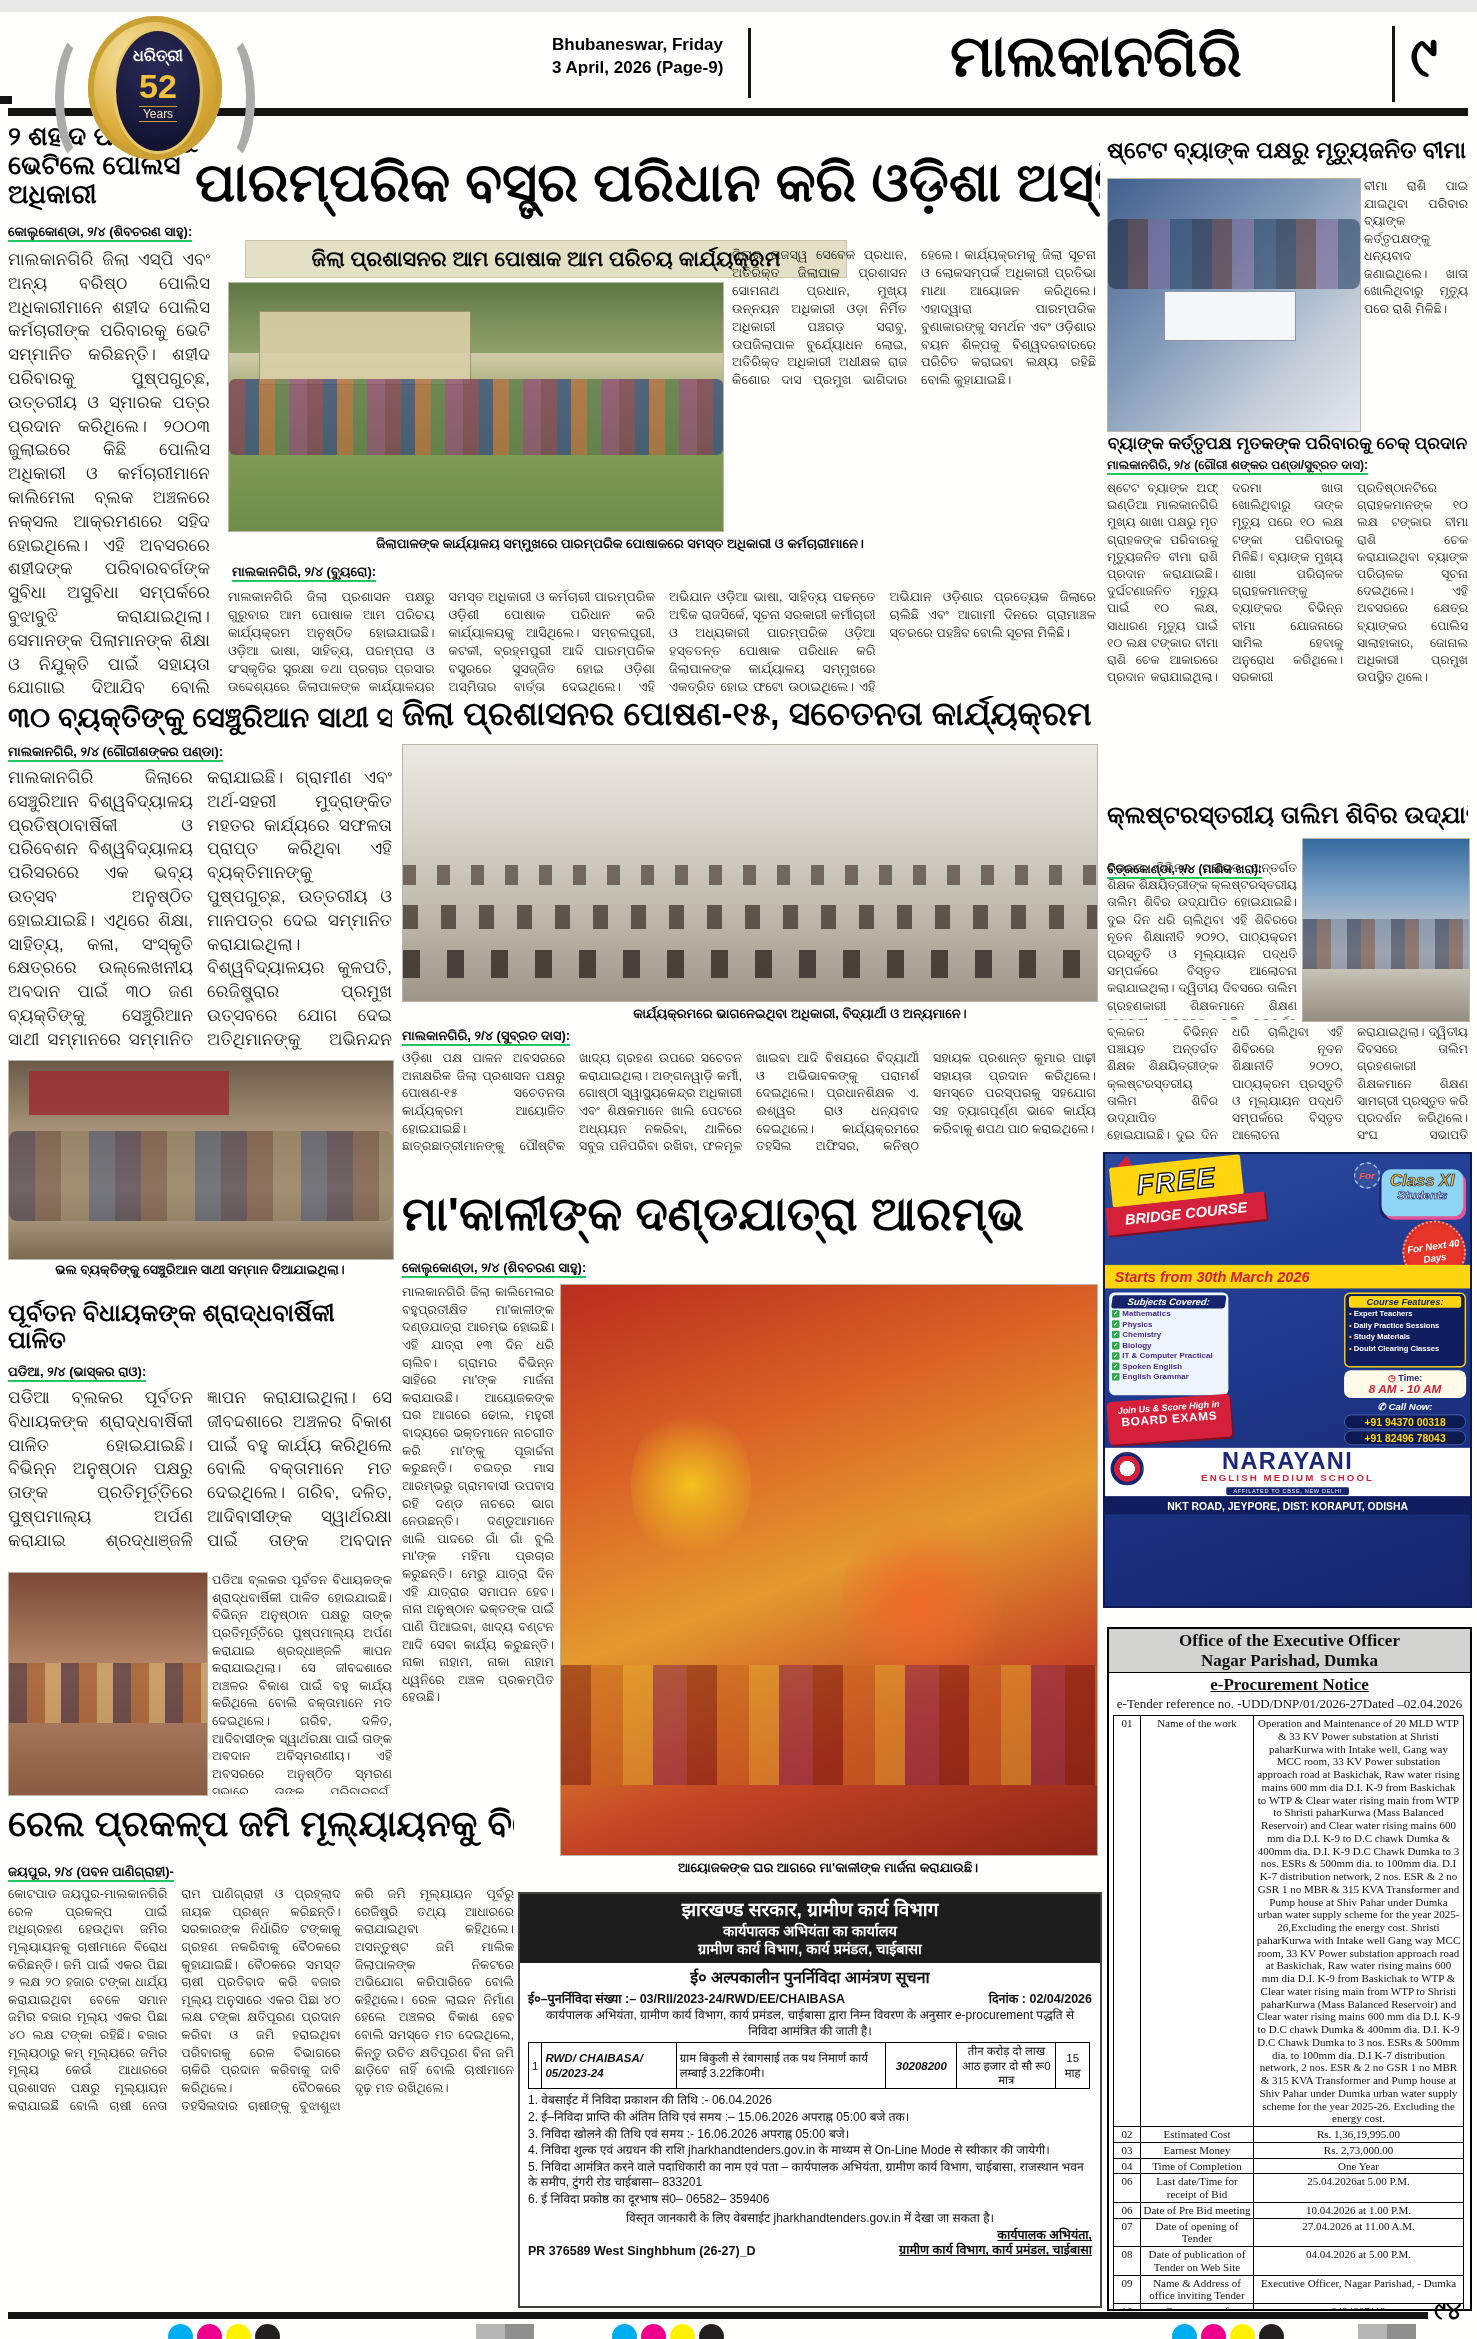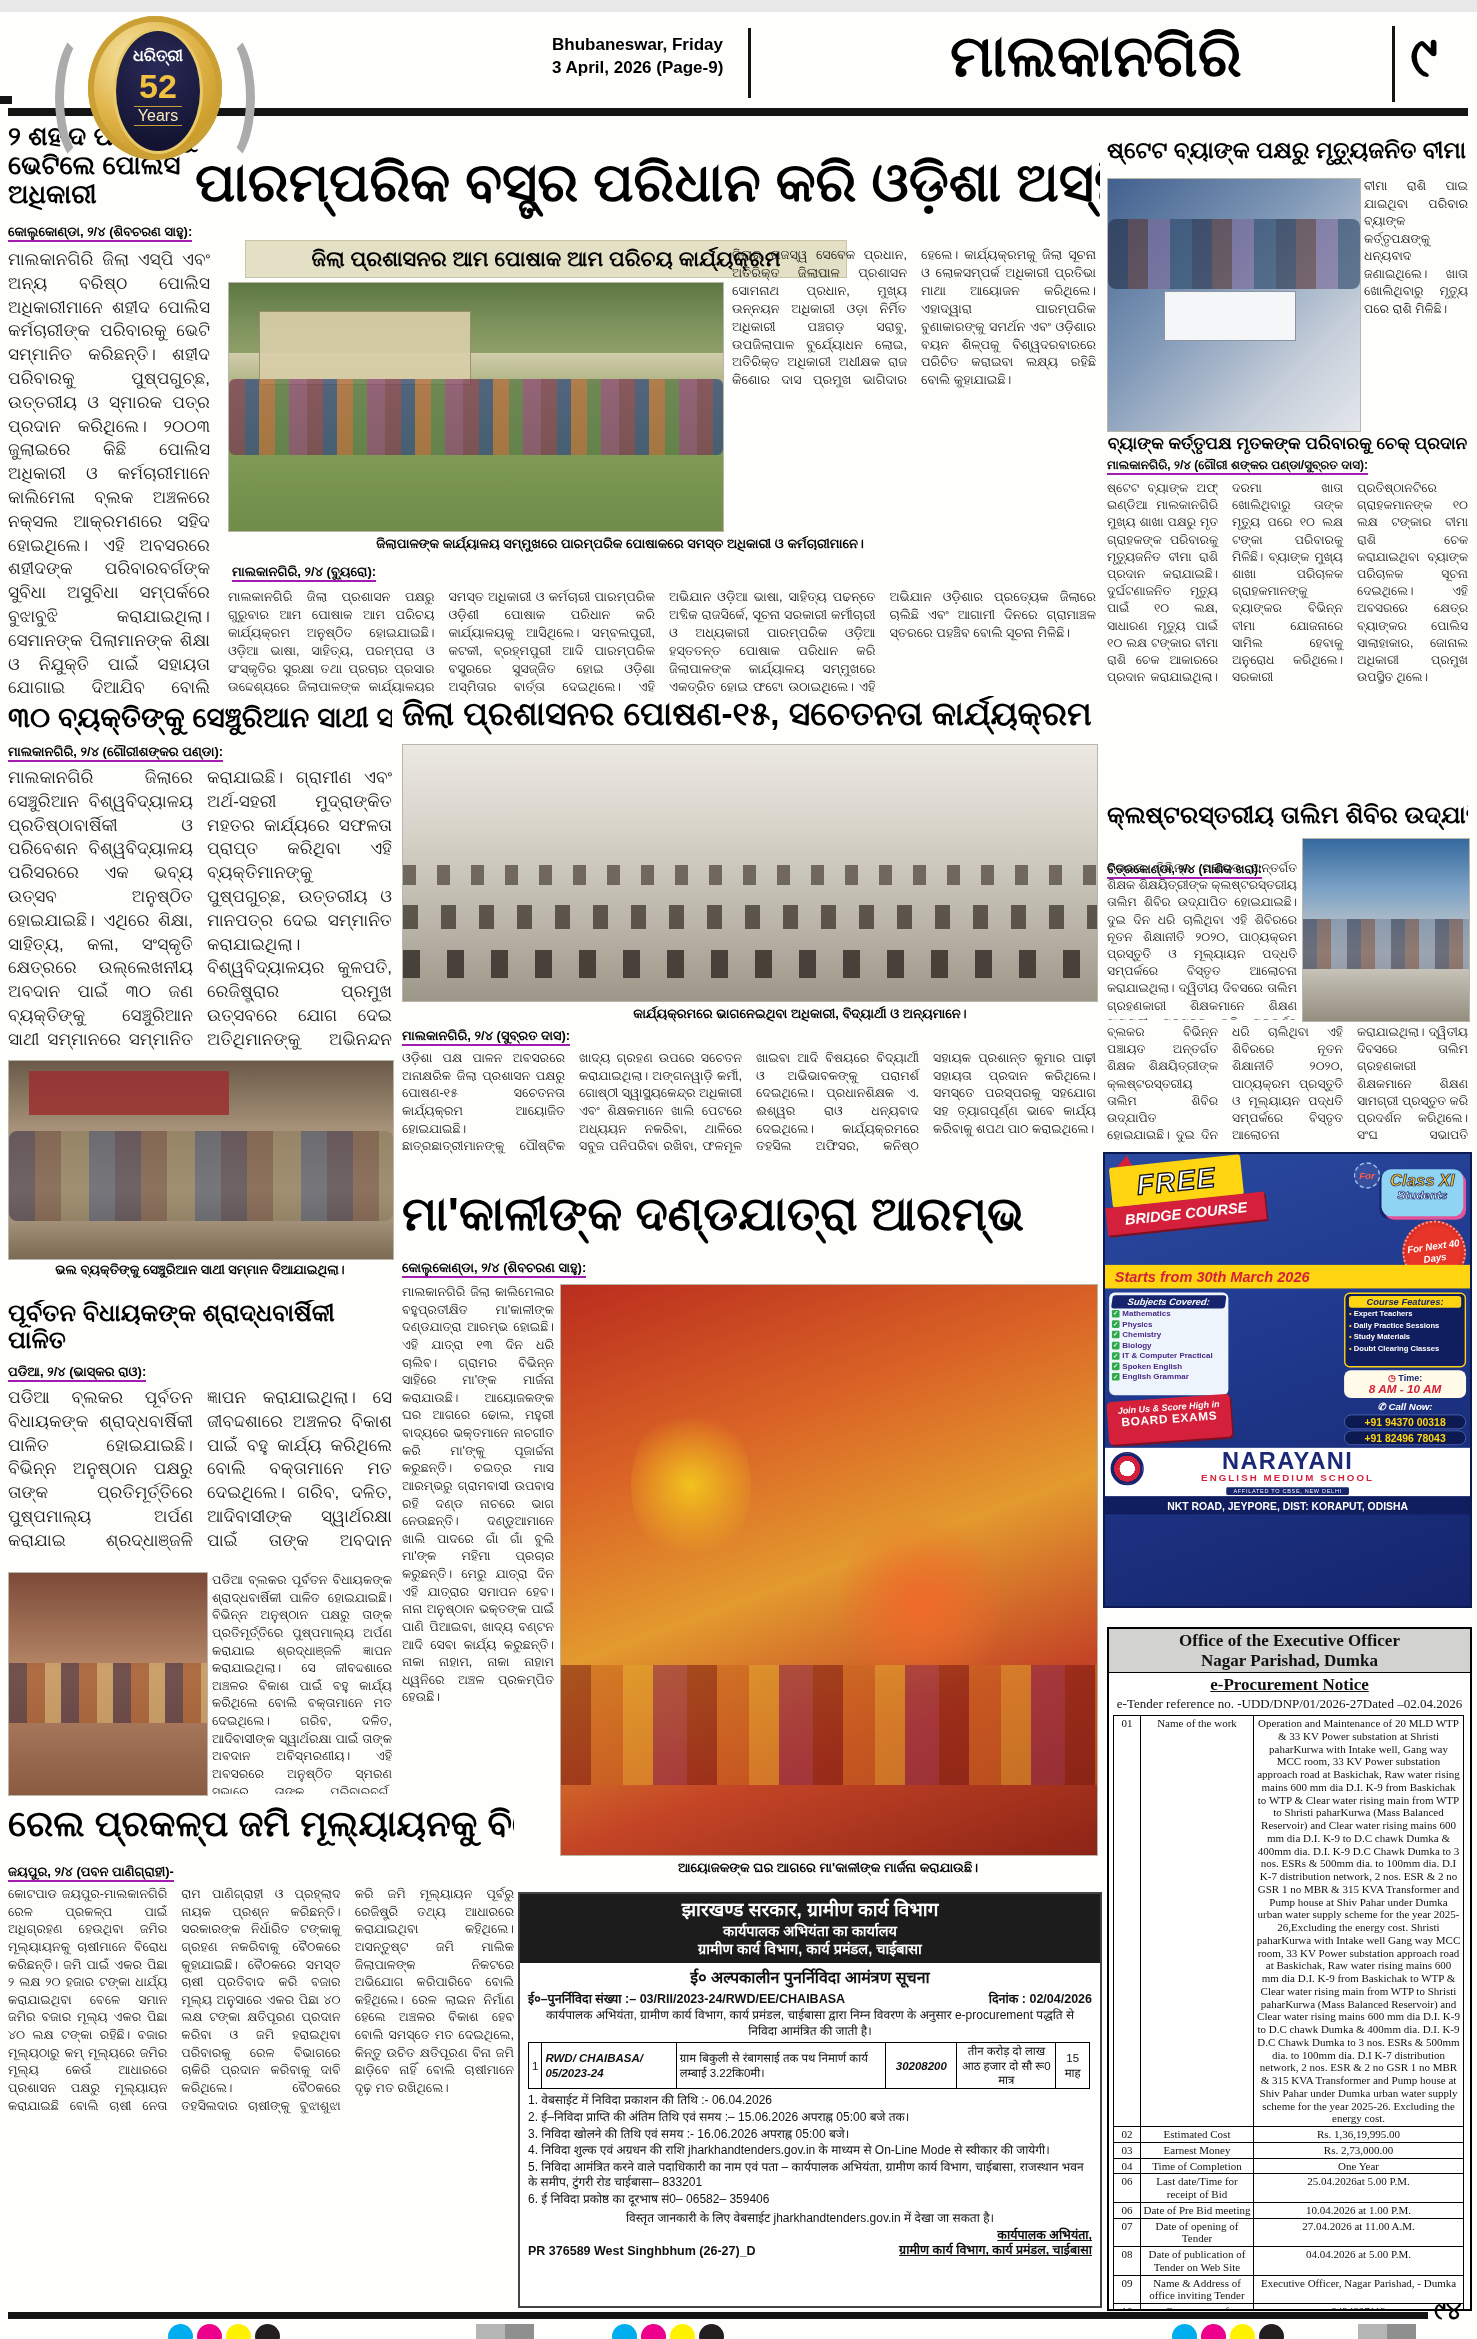--- a/index.html
+++ b/index.html
@@ -1,21 +1,21 @@
 <!DOCTYPE html>
 <html><head>
 <meta charset="utf-8">
 <style>
   html,body{margin:0;padding:0;background:#e8e8e8;}
   #page{position:relative;width:1477px;height:2339px;background:#fefefc;font-family:"Liberation Sans",sans-serif;color:#111;overflow:hidden;margin:12px auto;}
   .abs{position:absolute;}
   .hl{font-weight:bold;color:#000;line-height:1.12;overflow:hidden;}
   .nowrap{white-space:nowrap;}
   .dl{font-weight:bold;font-size:13px;color:#000;}
-  .dl span{border-bottom:2px solid #a21caf;padding-bottom:1px;}
+  .dl span{border-bottom:2px solid #22c55e;padding-bottom:1px;}
   .bt{font-size:17px;line-height:1.4;text-align:justify;color:#1a1a1a;overflow:hidden;column-gap:14px;}
   .cap{font-weight:bold;font-size:13px;text-align:center;color:#000;overflow:hidden;}
   .photo{overflow:hidden;border:1px solid #b9b5a8;}
   
   .rule{background:#141414;}
   
   .dnbox{border:2px solid #000;background:#fff;font-family:"Liberation Serif",serif;overflow:hidden;}
   .dn-office{background:#d2d2d0;text-align:center;font-weight:bold;font-size:17px;line-height:1.15;padding:2px 0;border-bottom:1px solid #000;}
   .dn-title{text-align:center;font-weight:bold;font-size:17px;text-decoration:underline;padding:2px 0 0;}
   .dn-ref{text-align:center;font-size:13px;padding:1px 0 3px;}
@@ -83,21 +83,21 @@
 
   <div class="abs" style="left:0;top:0;width:1477px;height:104px;">
 
     <div class="abs" style="left:55px;top:4px;width:200px;height:150px;z-index:5;">
       <div class="abs" style="left:0;top:14px;width:50px;height:118px;border:9px solid #ababab;border-right:none;border-top-color:transparent;border-bottom-color:transparent;border-radius:50% 0 0 50%/50% 0 0 50%;"></div>
       <div class="abs" style="right:0;top:14px;width:50px;height:118px;border:9px solid #ababab;border-left:none;border-top-color:transparent;border-bottom-color:transparent;border-radius:0 50% 50% 0/0 50% 50% 0;"></div>
       <div class="abs" style="left:33px;top:0;width:134px;height:144px;border-radius:50%;background:radial-gradient(circle at 35% 30%,#f7e7a8 0%,#e0b44a 45%,#b8860b 100%);box-shadow:inset 0 0 0 6px #caa035;"></div>
       <div class="abs" style="left:58px;top:12px;width:84px;height:120px;border-radius:50%;background:radial-gradient(circle at 50% 30%,#2a2a58 0%,#141432 80%);border:3px solid #e8c96a;text-align:center;color:#fff;">
         <div style="font-size:16px;font-weight:bold;margin-top:16px;">ଧରିତ୍ରୀ</div>
         <div style="font-size:34px;font-weight:bold;color:#f2c23e;line-height:1;margin-top:4px;">52</div>
-        <div style="font-size:16px;color:#f6e9bd;border-top:1px solid #caa035;border-bottom:1px solid #caa035;display:inline-block;padding:0 4px;margin-top:3px;">Years</div>
+        <div style="font-size:12px;color:#f6e9bd;border-top:1px solid #caa035;border-bottom:1px solid #caa035;display:inline-block;padding:0 4px;margin-top:3px;">Years</div>
       </div>
     </div>
 
     <div class="abs" style="left:552px;top:22px;width:190px;height:50px;font-weight:bold;font-size:17px;line-height:1.35;color:#000;">
       <div>Bhubaneswar, Friday</div>
       <div>3 April, 2026 (Page-9)</div>
     </div>
     <div class="abs rule" style="left:748px;top:16px;width:3px;height:70px;"></div>
 
     <div class="abs hl nowrap" style="left:950px;top:12px;width:428px;height:80px;font-size:58px;">ମାଲକାନଗିରି</div>

